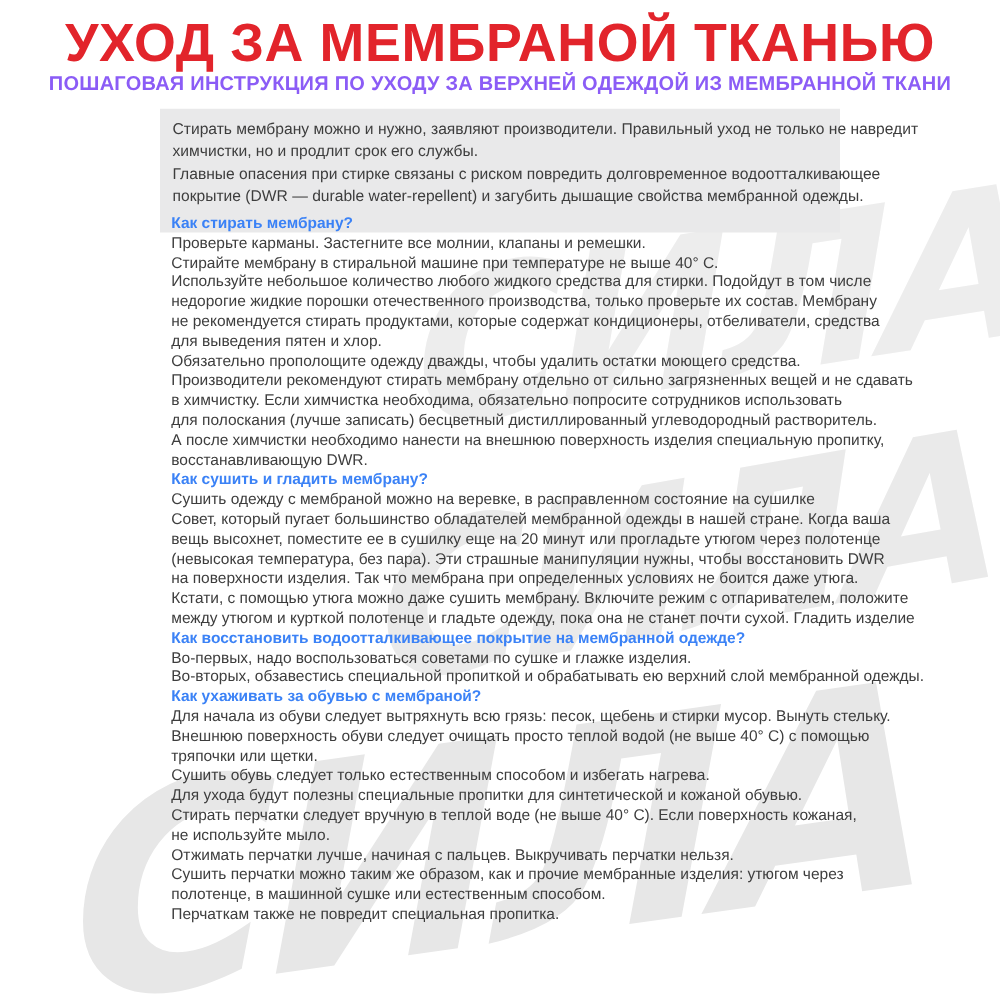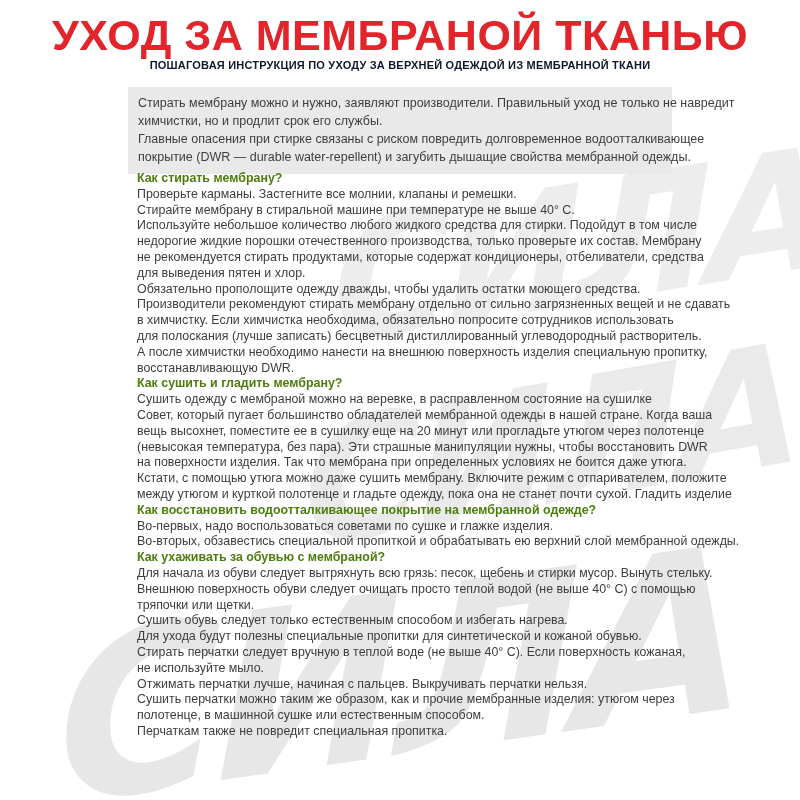--- a/index.html
+++ b/index.html
@@ -35,46 +35,46 @@
     font-size:43px;
     line-height:38px;
     font-weight:700;
     letter-spacing:0.5px;
     color:#e2242b;
   }
   .subtitle{
     margin:0;
     padding-top:5px;
     text-align:center;
-    font-size:11px;
+    font-size:16px;
     font-weight:700;
     letter-spacing:0.2px;
-    color:#0f172a;
+    color:#8b5cf6;
   }
   .intro{
     position:absolute;
     left:128px; top:87px;
     width:524px;
     background:#e9e9ea;
-    padding:7px 10px 8px 10px;
+    padding:7px 10px 20px 10px;
     font-size:12.5px;
     line-height:18px;
     color:#3d3d3d;
   }
   .content{
     position:absolute;
     left:137px; top:171px;
     width:540px;
     font-size:12.4px;
     line-height:15.8px;
     color:#3d3d3d;
   }
   .section-heading{
     font-weight:700;
-    color:#4d7c0f;
+    color:#3b82f6;
   }
   .intro div, .section-body div{white-space:nowrap;}
 </style>
 </head>
 <body>
 
 <div class="page">
 
   <div class="watermark wm-top">СИЛА</div>
   <div class="watermark wm-mid">СИЛА</div>

